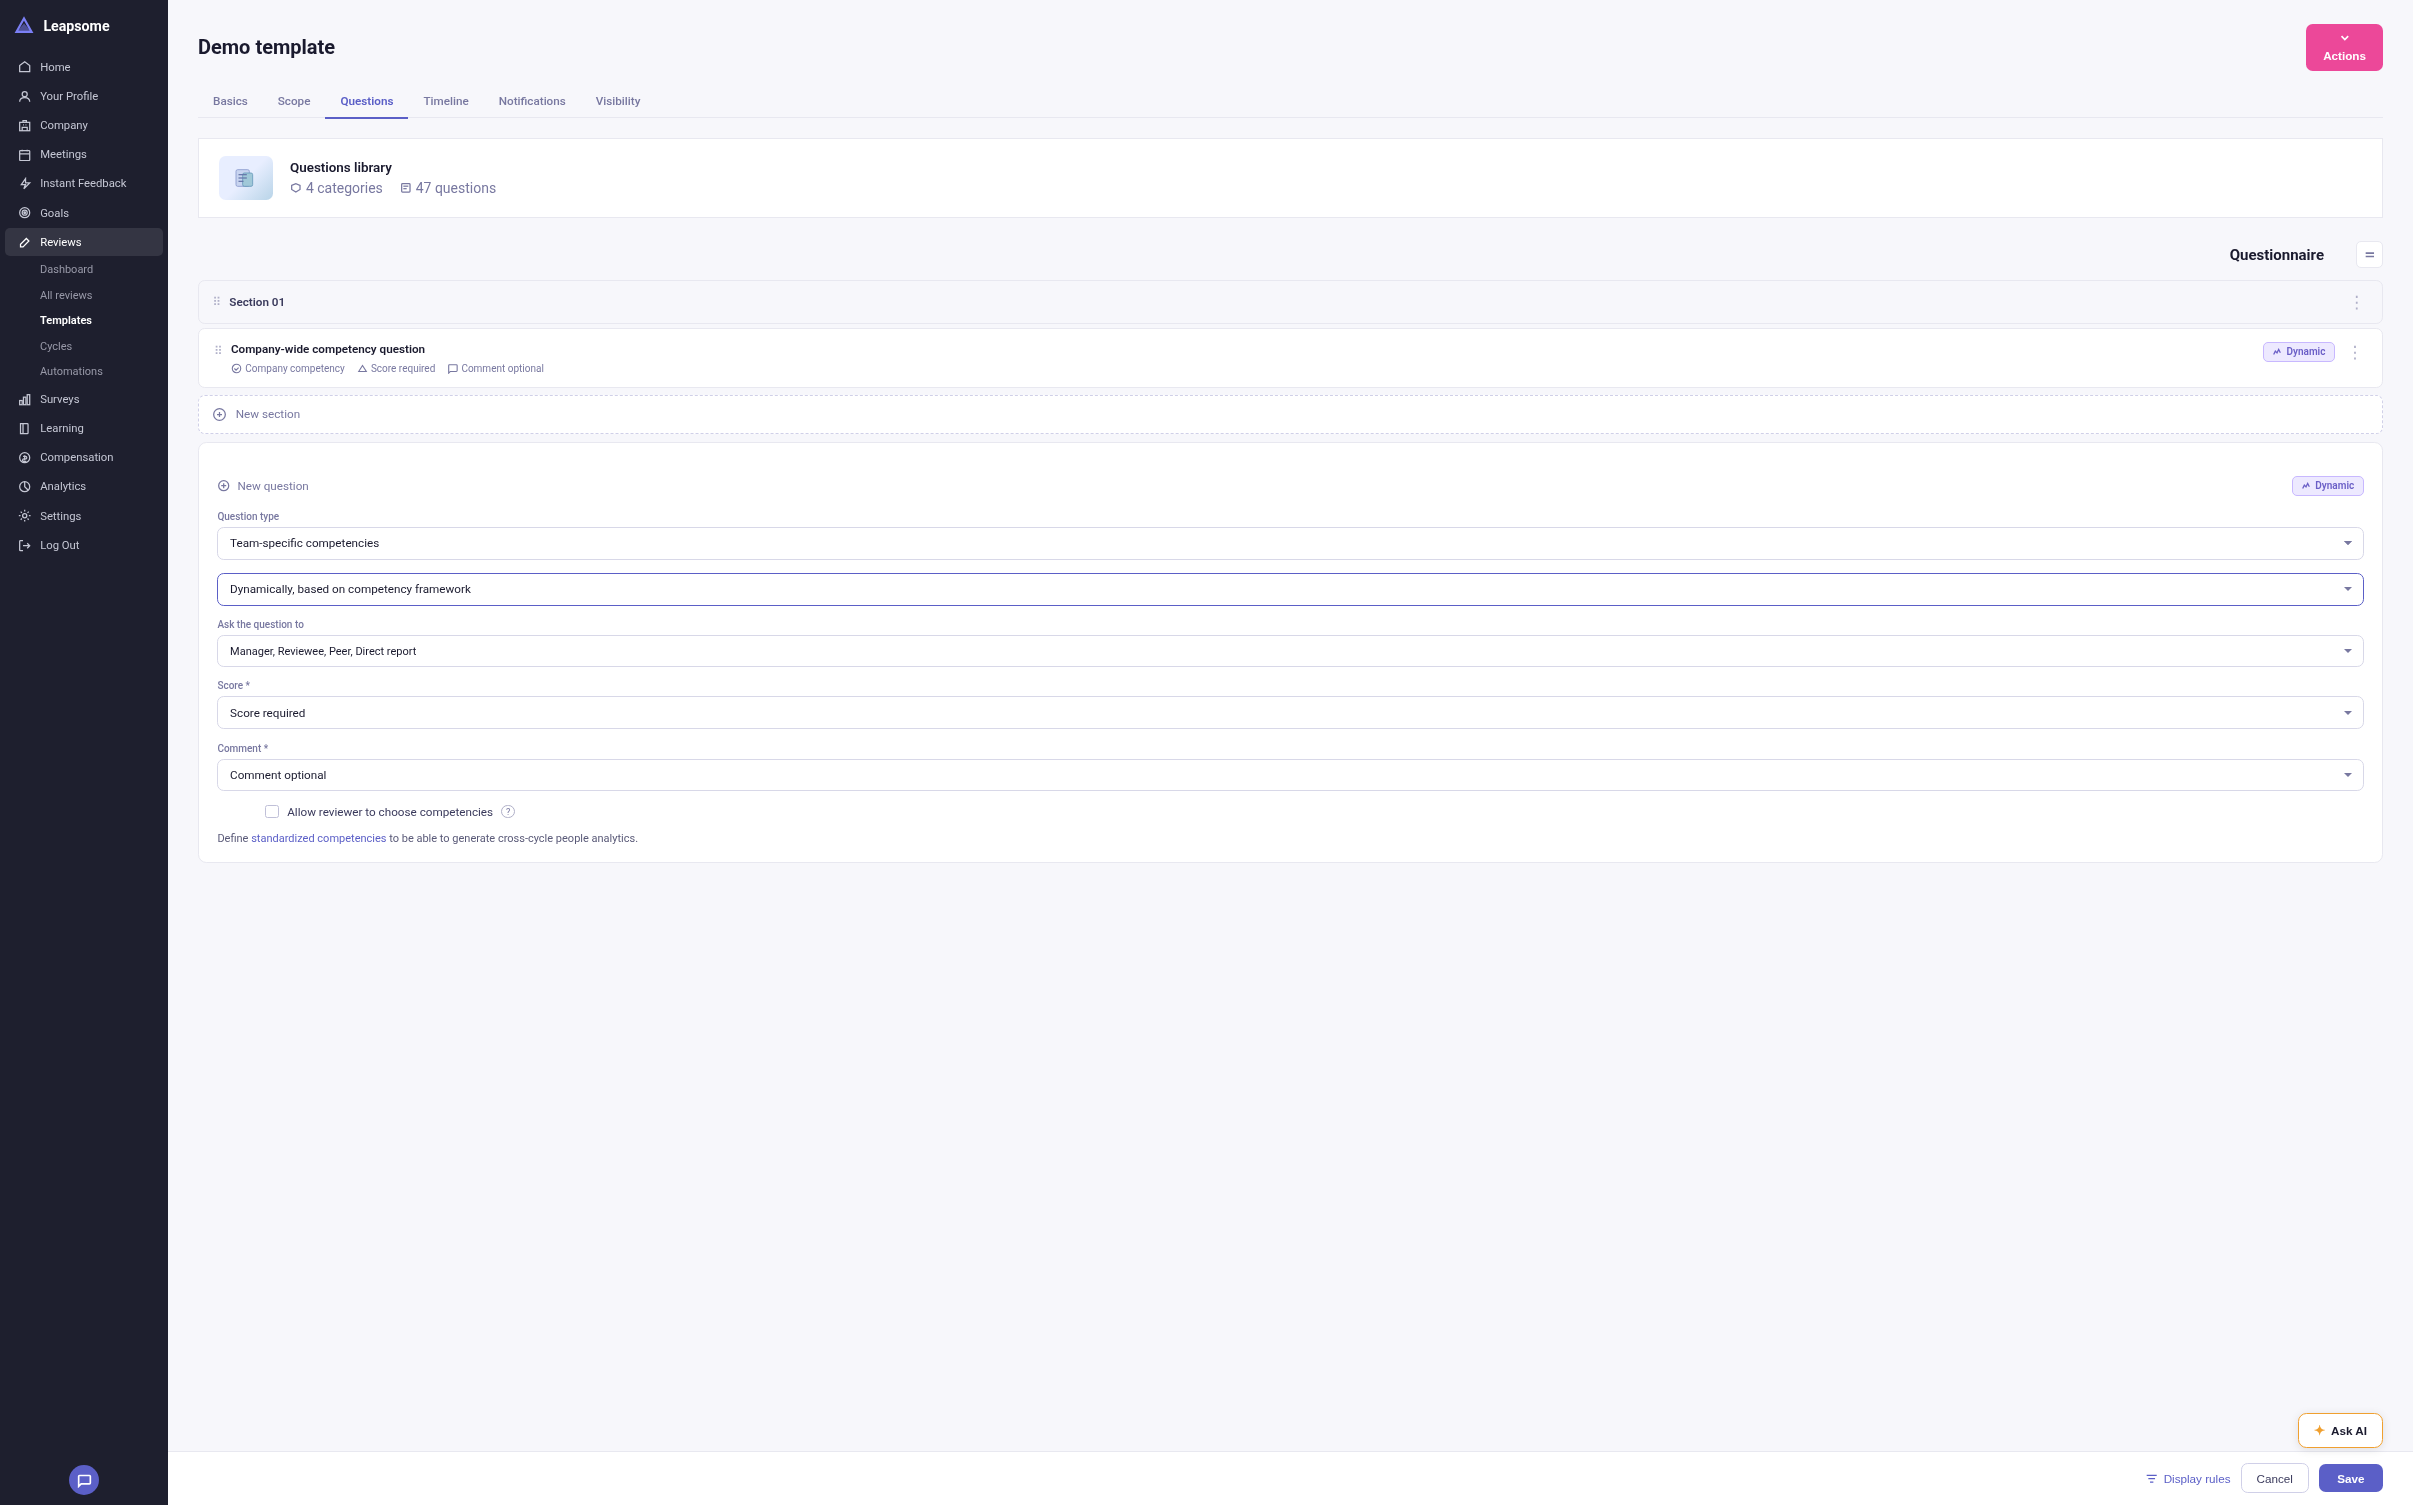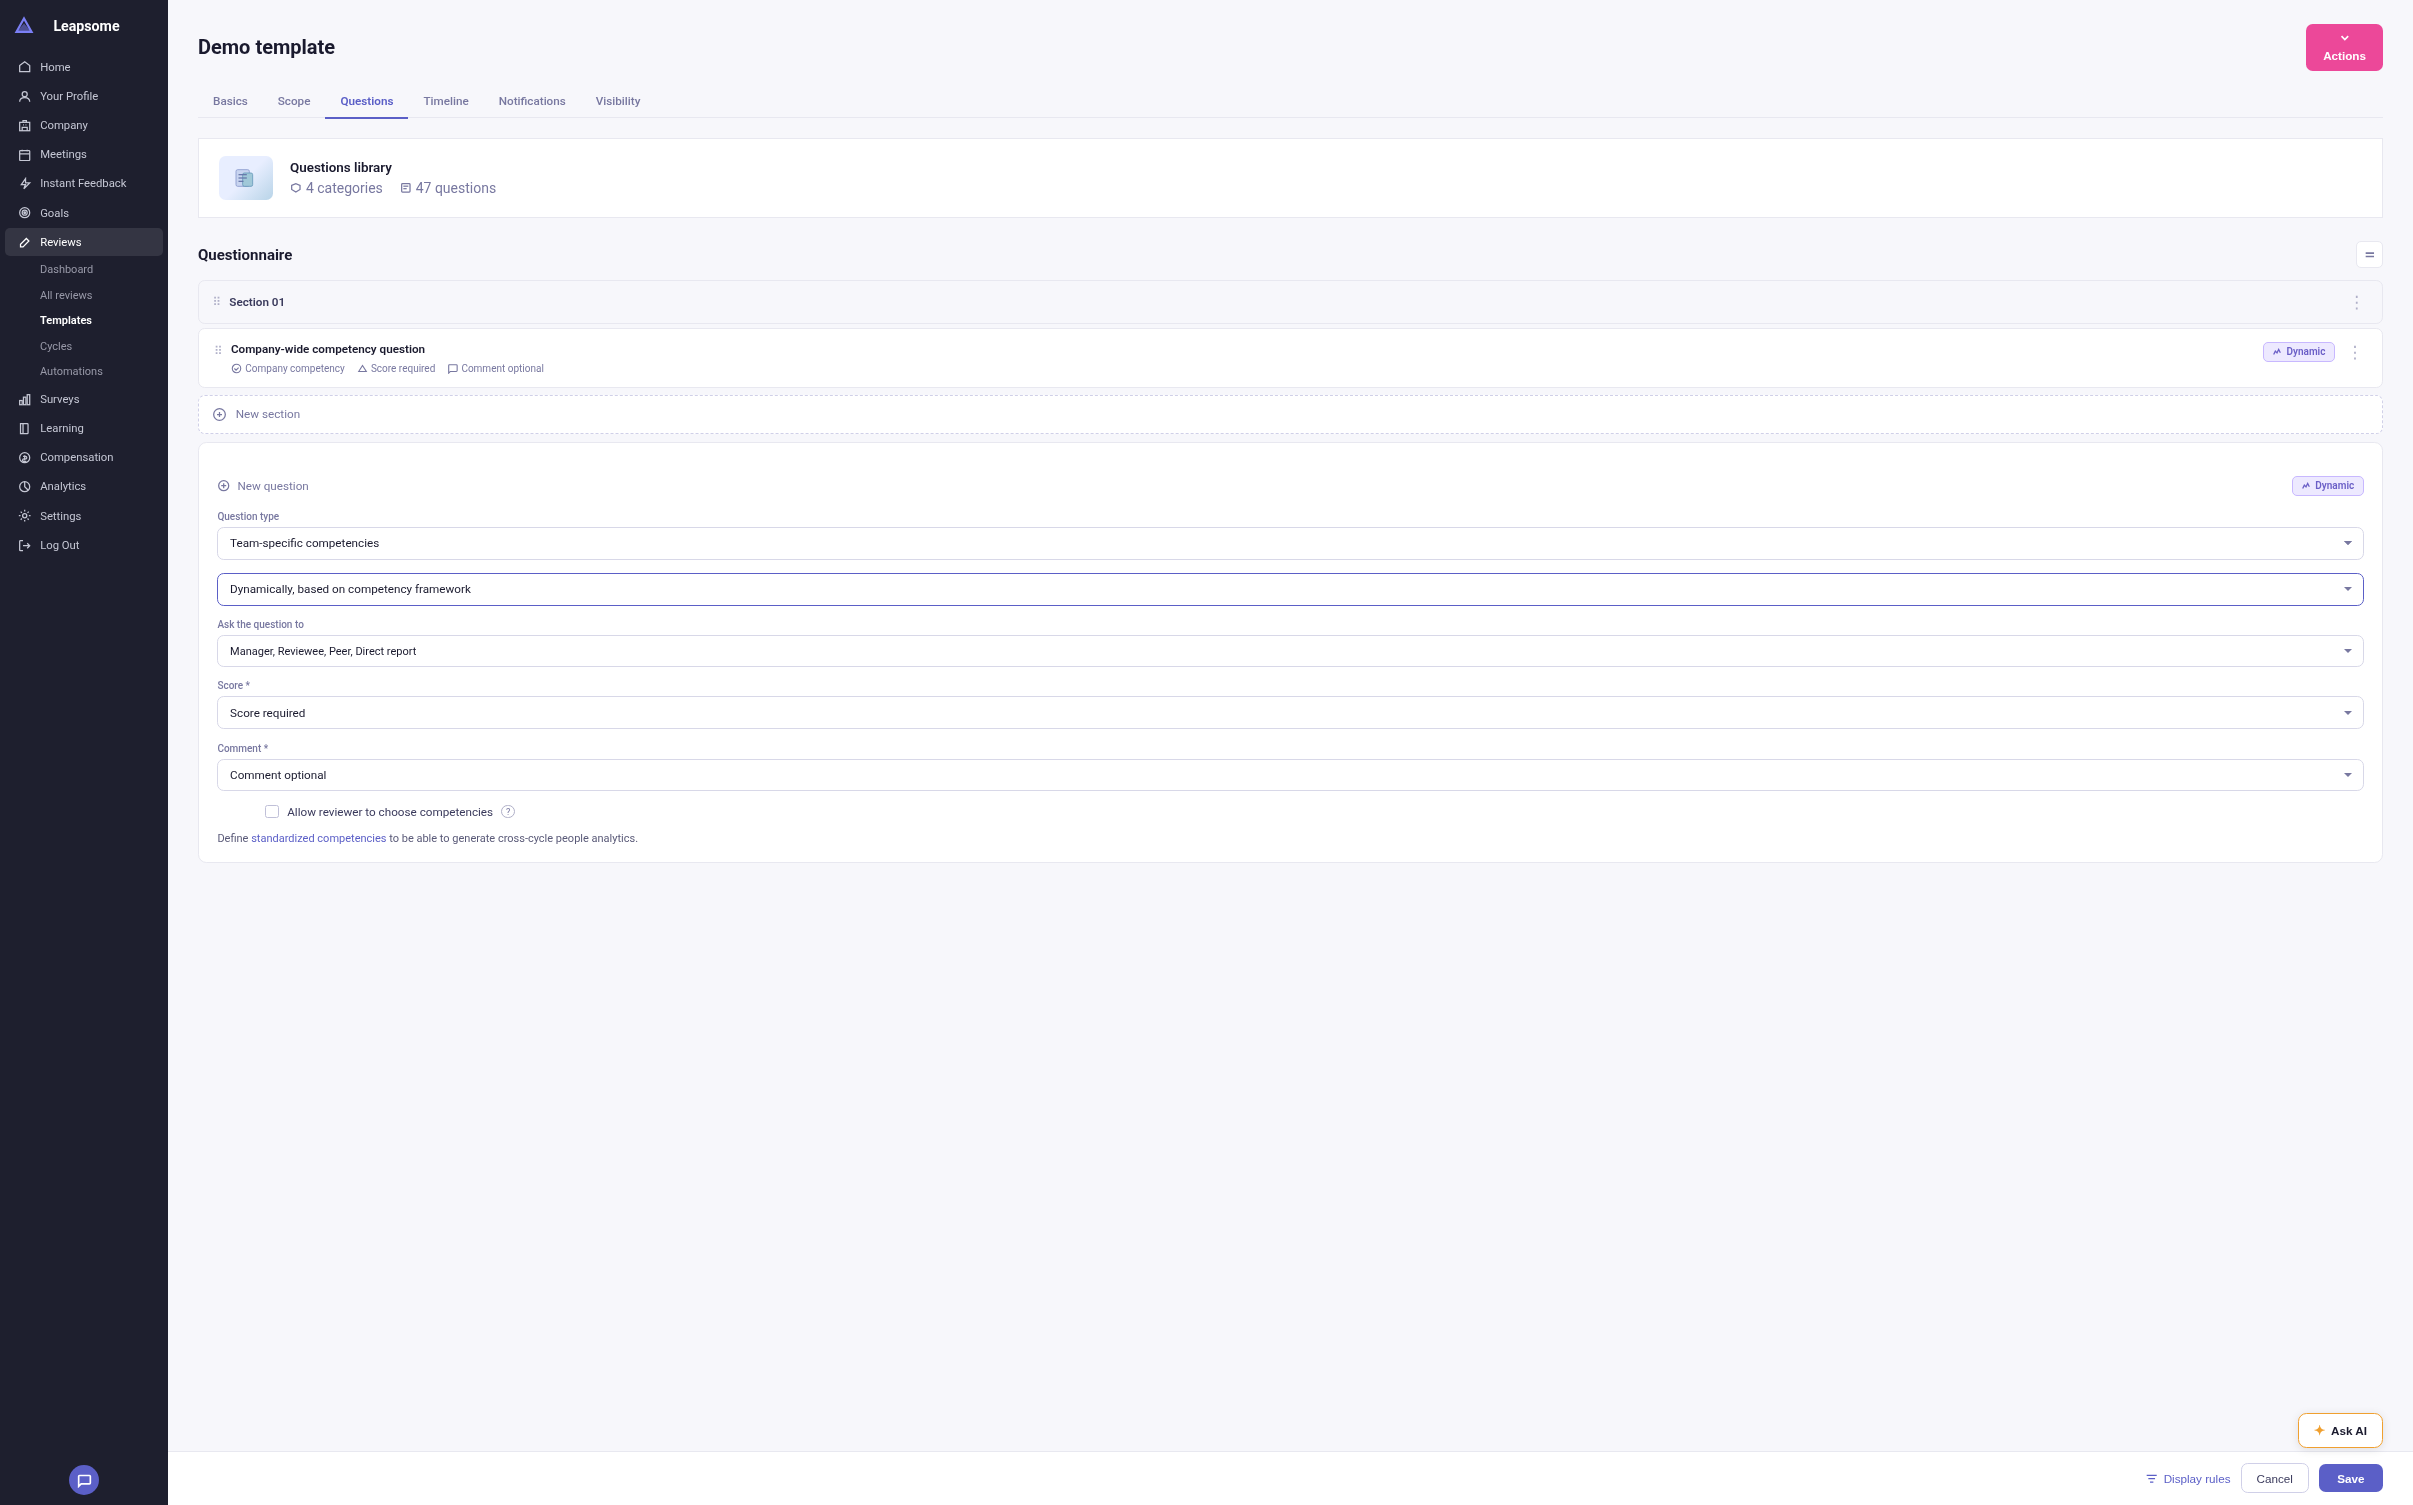--- a/index.html
+++ b/index.html
@@ -12,21 +12,21 @@
       background: #1e1f2e;
       color: #c5c7d4;
       display: flex;
       flex-direction: column;
       height: 100vh;
       overflow-y: auto;
     }
     .sidebar-logo {
       display: flex;
       align-items: center;
-      gap: 18px;
+      gap: 8px;
       padding: 15px 13.4px 11.7px;
       color: white;
       font-weight: 700;
       font-size: 14.2px;
     }
     .logo-icon {
       width: 22px;
       height: 22px;
     }
     .sidebar-nav { flex: 1; padding: 3.4px 0; }
@@ -158,22 +158,23 @@
       gap: 17px;
       font-size: 14px;
       color: #7878a0;
     }
     .library-meta span { display: flex; align-items: center; gap: 4.2px; }
 
     
     .section-header {
       display: flex;
       align-items: center;
-      justify-content: space-between;
+      justify-content: flex-end;
       margin-bottom: 11.7px;
+      gap: 32px;
     }
     .section-title {
       font-size: 15px;
       font-weight: 700;
       color: #1a1a2e;
     }
     .section-actions { display: flex; gap: 6.7px; }
     .icon-btn {
       width: 27px; height: 27px;
       border: 0.8px solid #e8e8f0;

